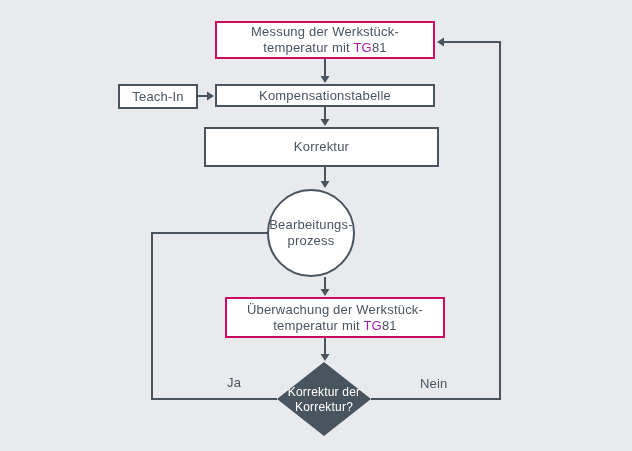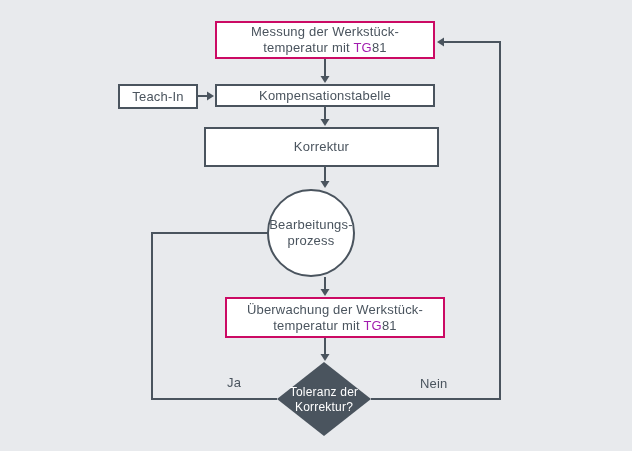--- a/index.html
+++ b/index.html
@@ -114,20 +114,20 @@
     <span>Bearbeitungs-</span>
     <span>prozess</span>
   </div>
 
   <div class="node accent monitoring">
     <span>Überwachung der Werkstück-</span>
     <span><span>temperatur mit </span><span class="brand">TG</span><span>81</span></span>
   </div>
 
   <div class="diamond-label">
-    <div>Toleranz der</div>
+    <div>Korrektur der</div>
     <div>Korrektur?</div>
   </div>
 
   <div class="edge-label ja">Ja</div>
   <div class="edge-label nein">Nein</div>
 
 </div>
 
 </body></html>

